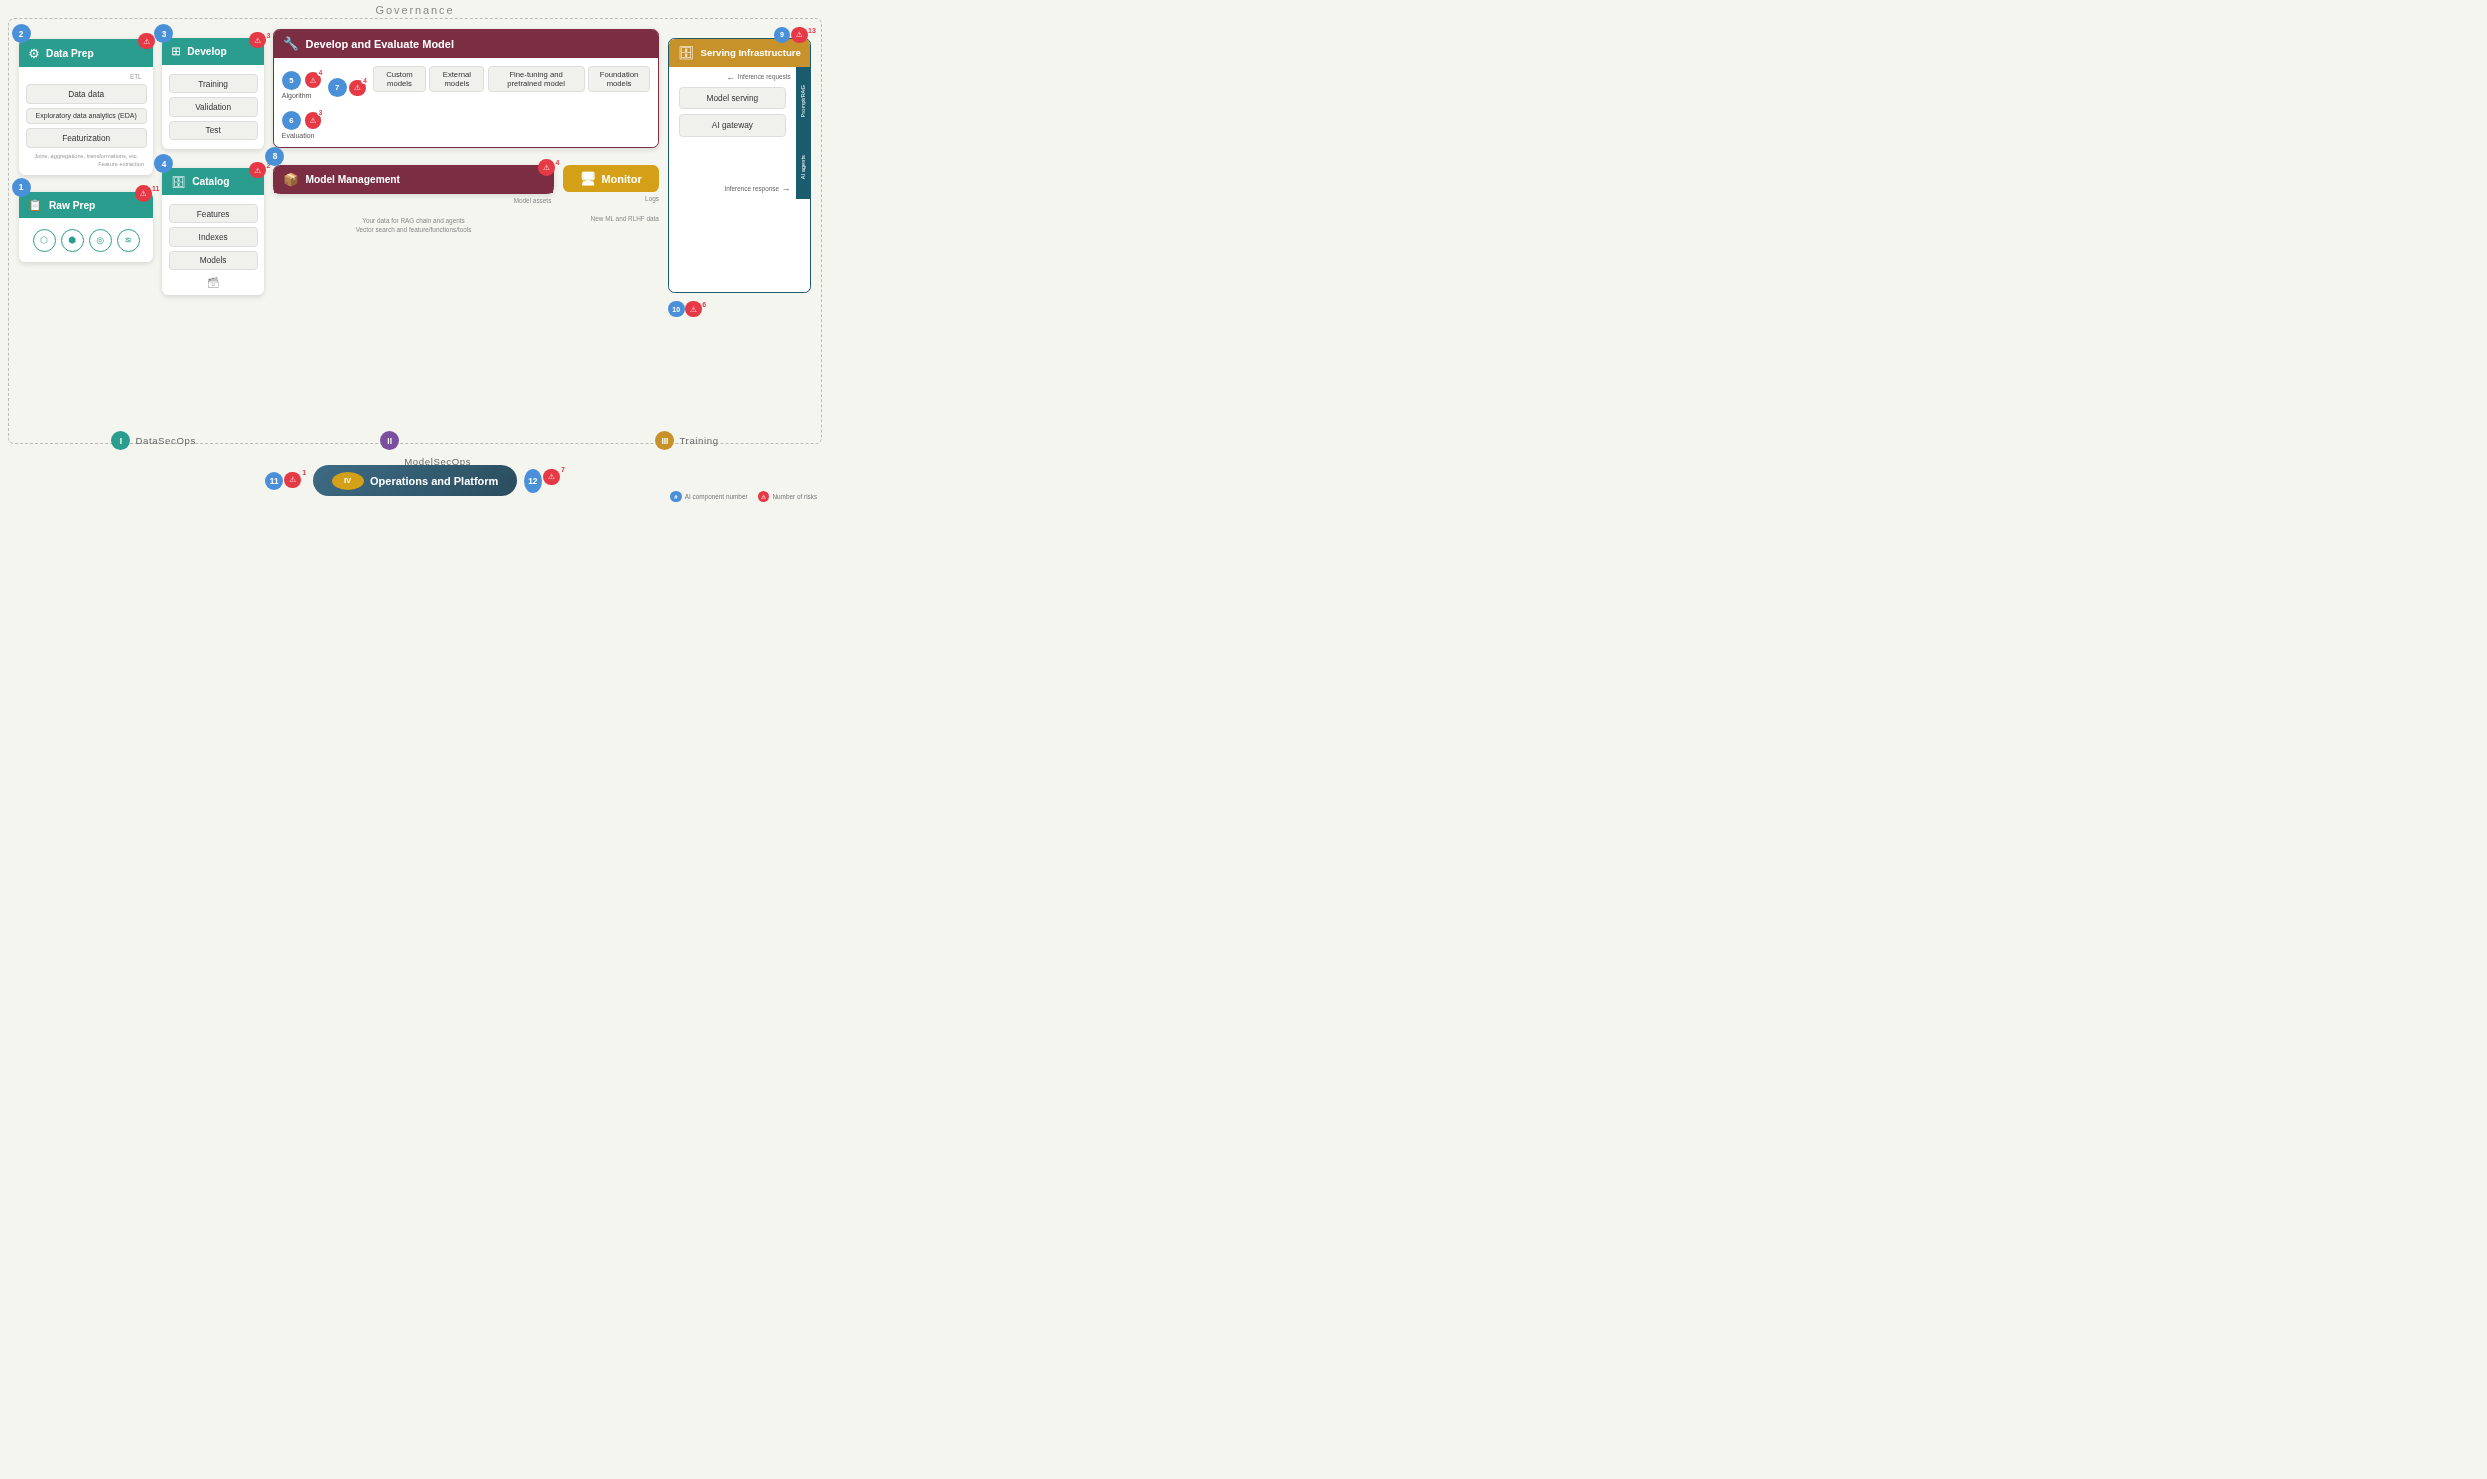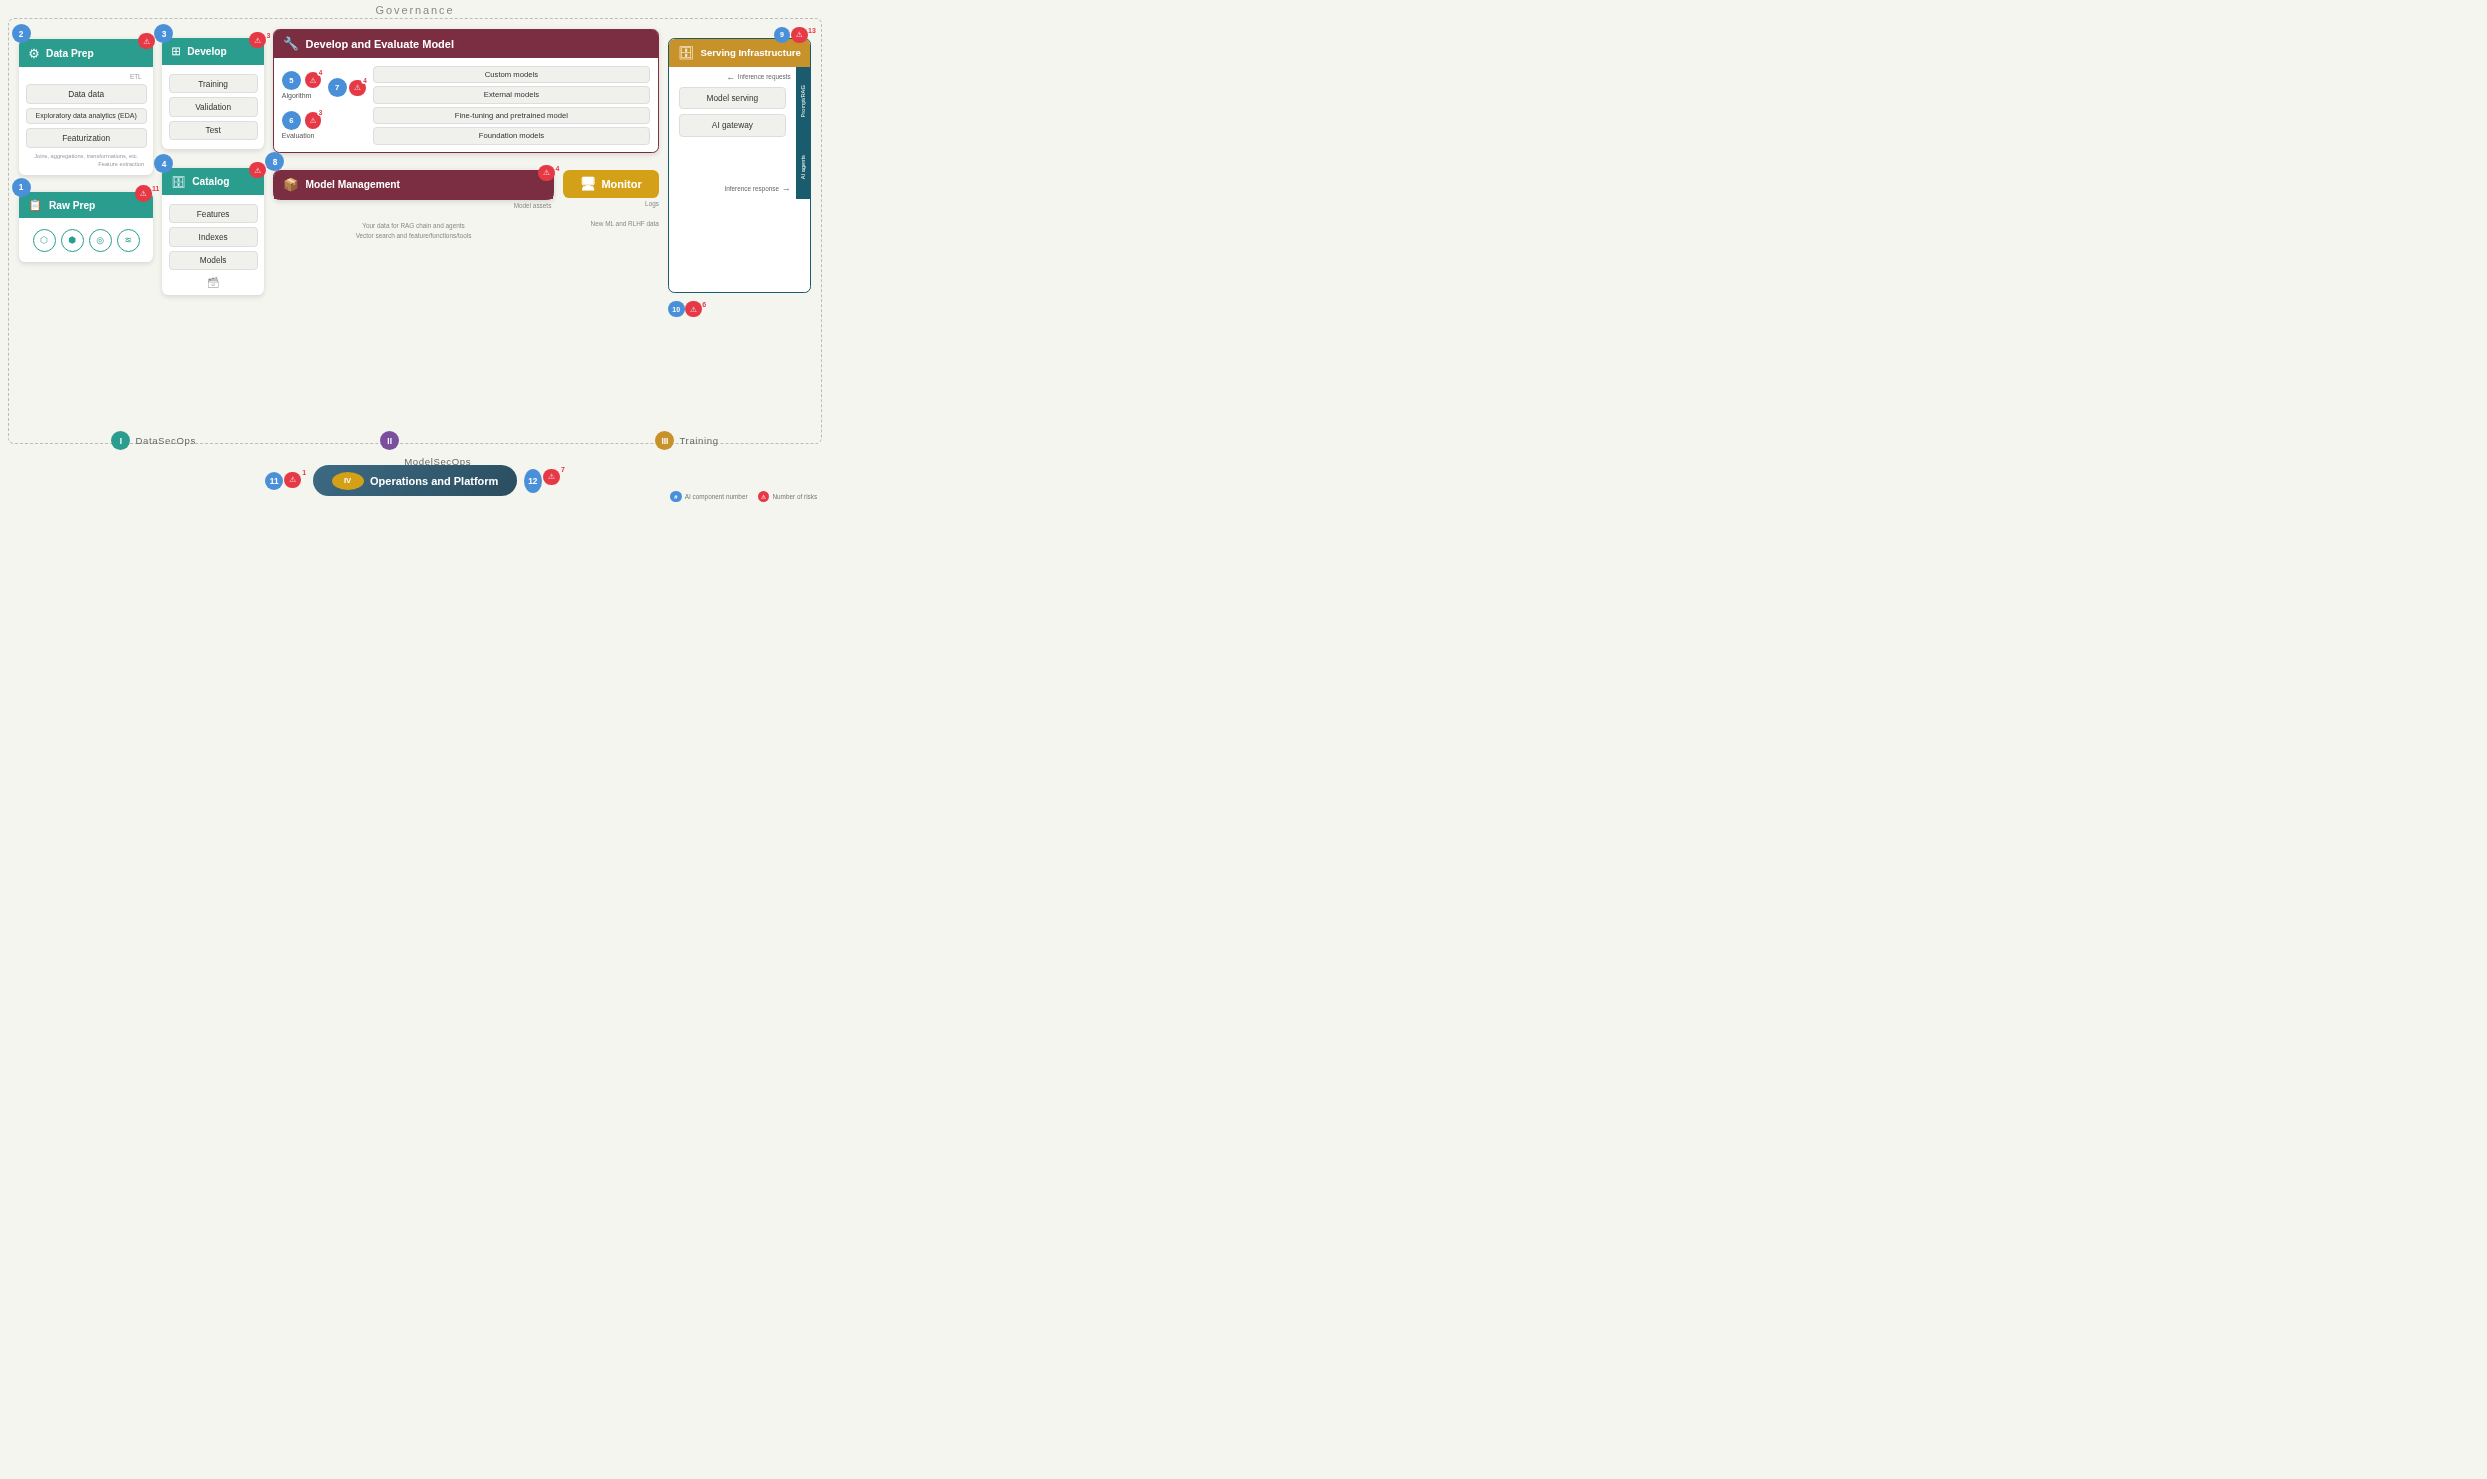--- a/index.html
+++ b/index.html
@@ -264,21 +264,21 @@
             </div>
 
             <div style="flex:1; display:flex; flex-direction:column; gap:3.8px; position:relative;">
 
               <div style="position:absolute; top:12.8px; left:0; display:flex; align-items:center; gap:2.6px; z-index:10;">
                 <div class="num-circle" style="background:#4a90d9; font-size:7.7px;">7</div>
                 <div class="risk-icon" style="width:16.6px;height:16.6px;font-size:7.7px;position:relative;">
                   ⚠<span style="position:absolute;top:-3.2px;right:-3.2px;font-size:6.4px;color:#e63946;background:white;border-radius:50%;width:7.7px;height:7.7px;display:flex;align-items:center;justify-content:center;font-weight:700;">4</span>
                 </div>
               </div>
-              <div style="margin-left:45px; display:flex; flex-direction:column; gap:3.2px; margin-top:0;">
+              <div style="margin-left:45px; display:flex; flex-direction:row; gap:3.2px; margin-top:0;">
                 <div class="model-item-box">Custom models</div>
                 <div class="model-item-box">External models</div>
                 <div class="model-item-box">Fine-tuning and pretrained model</div>
                 <div class="model-item-box">Foundation models</div>
               </div>
             </div>
           </div>
         </div>
 
         <div style="display:flex; flex-direction:row; gap:9px; align-items:flex-start;">

